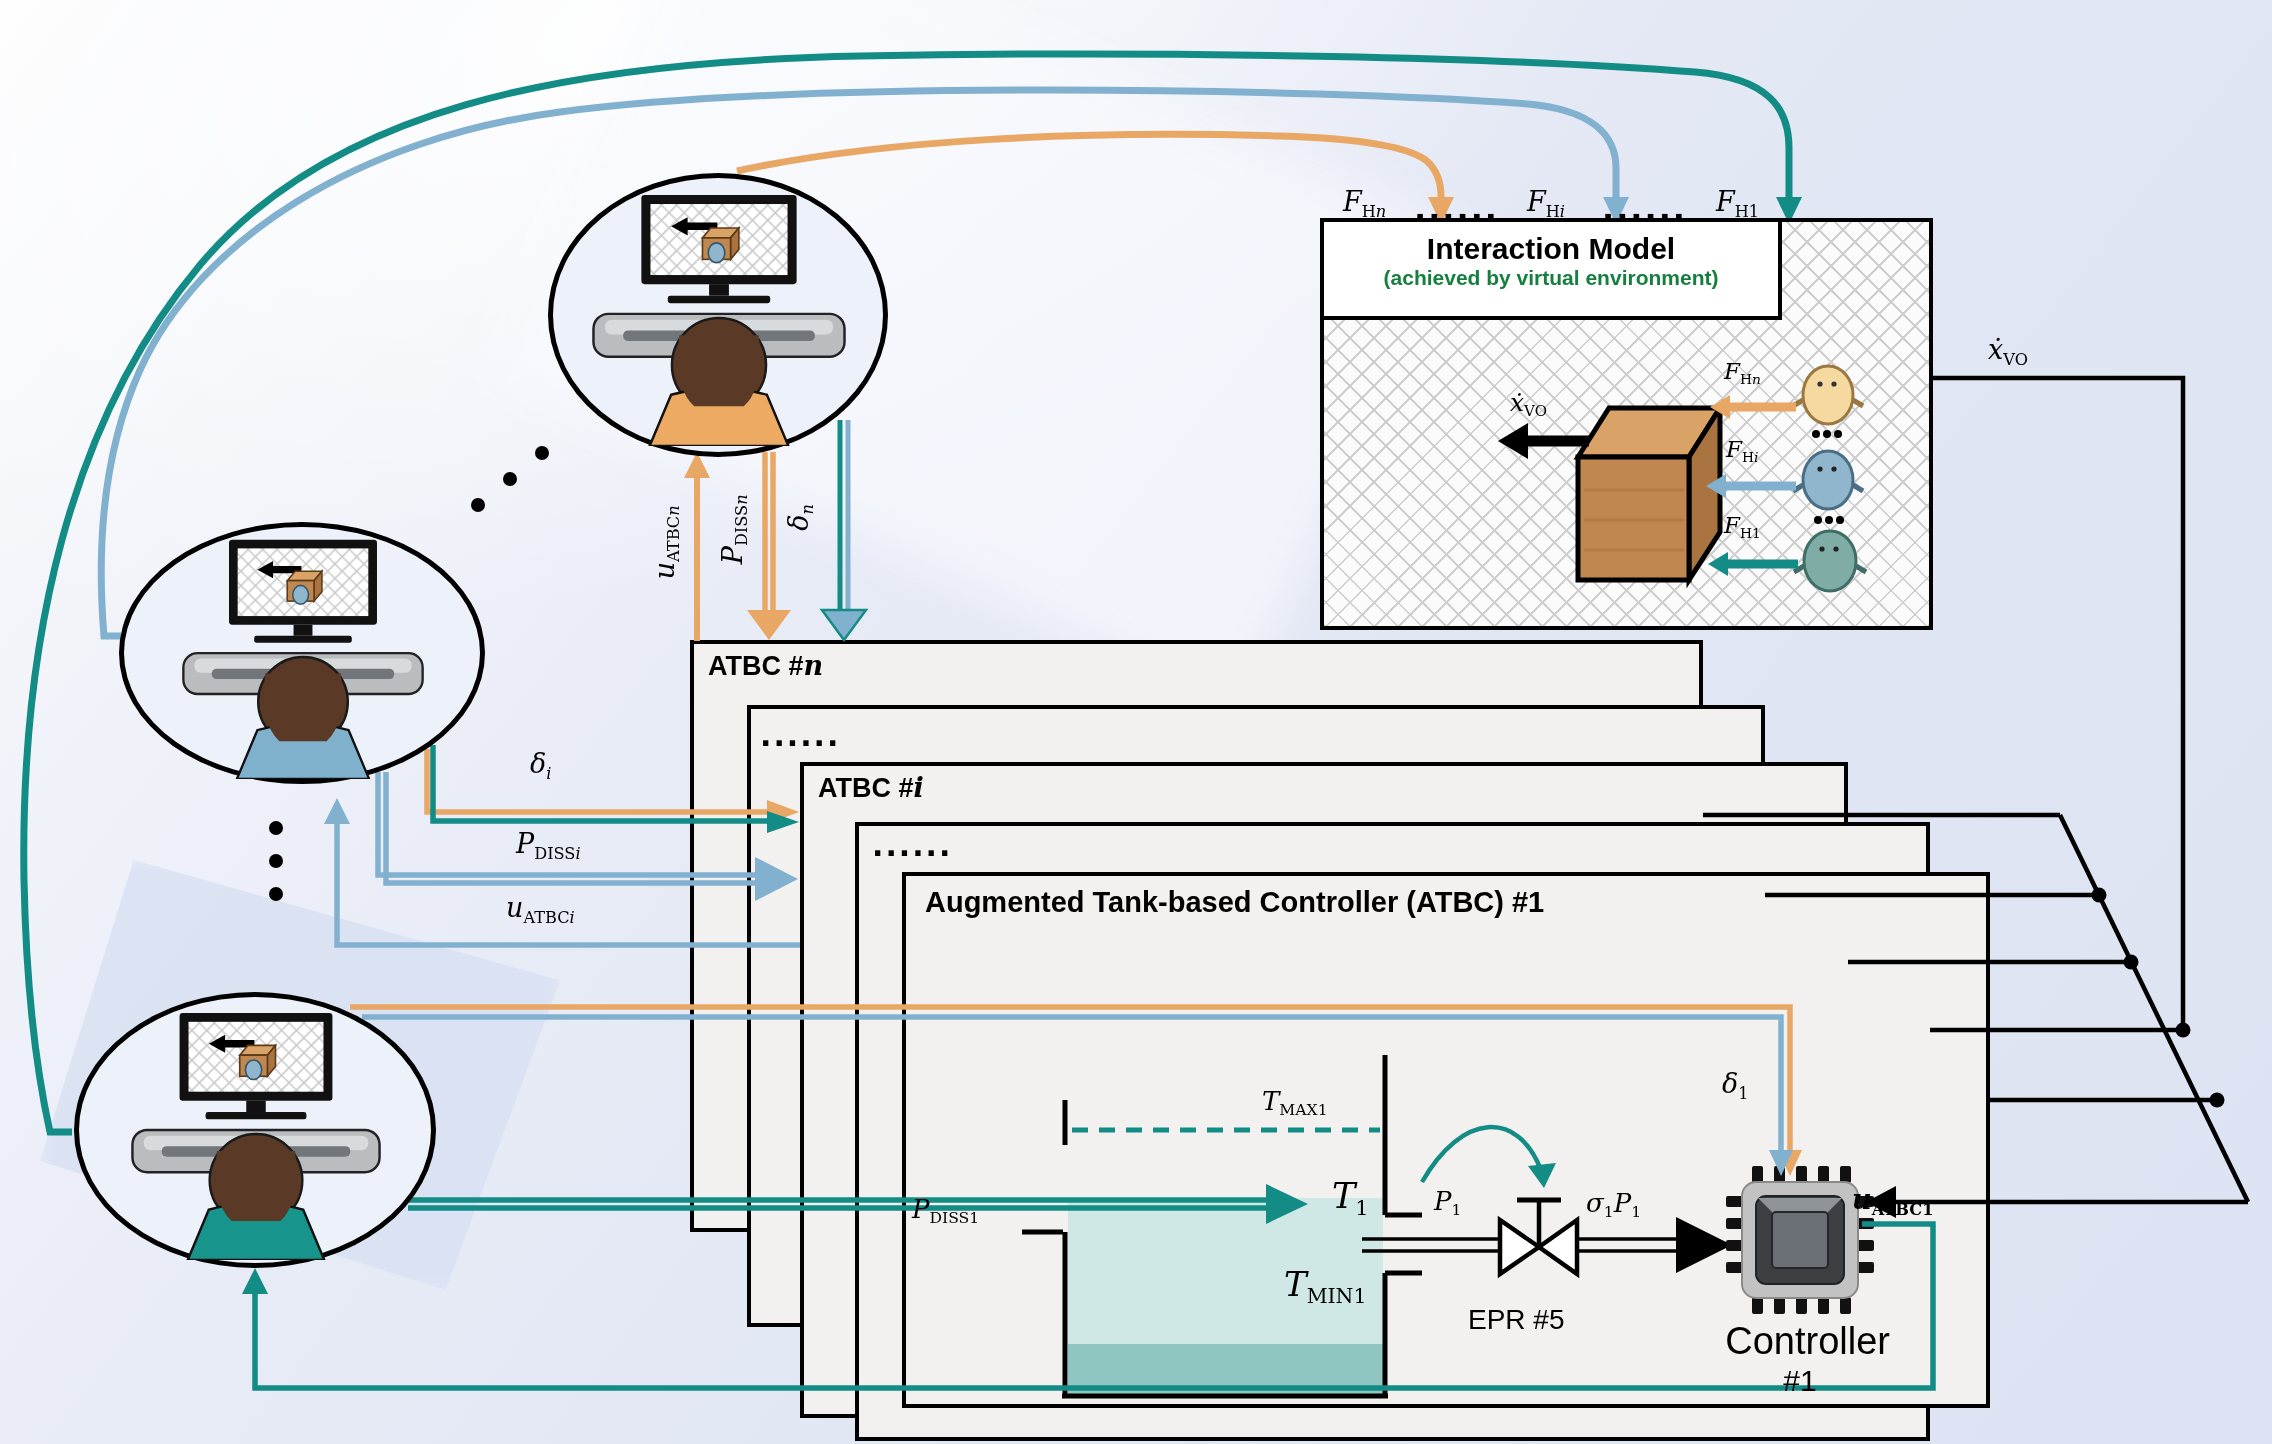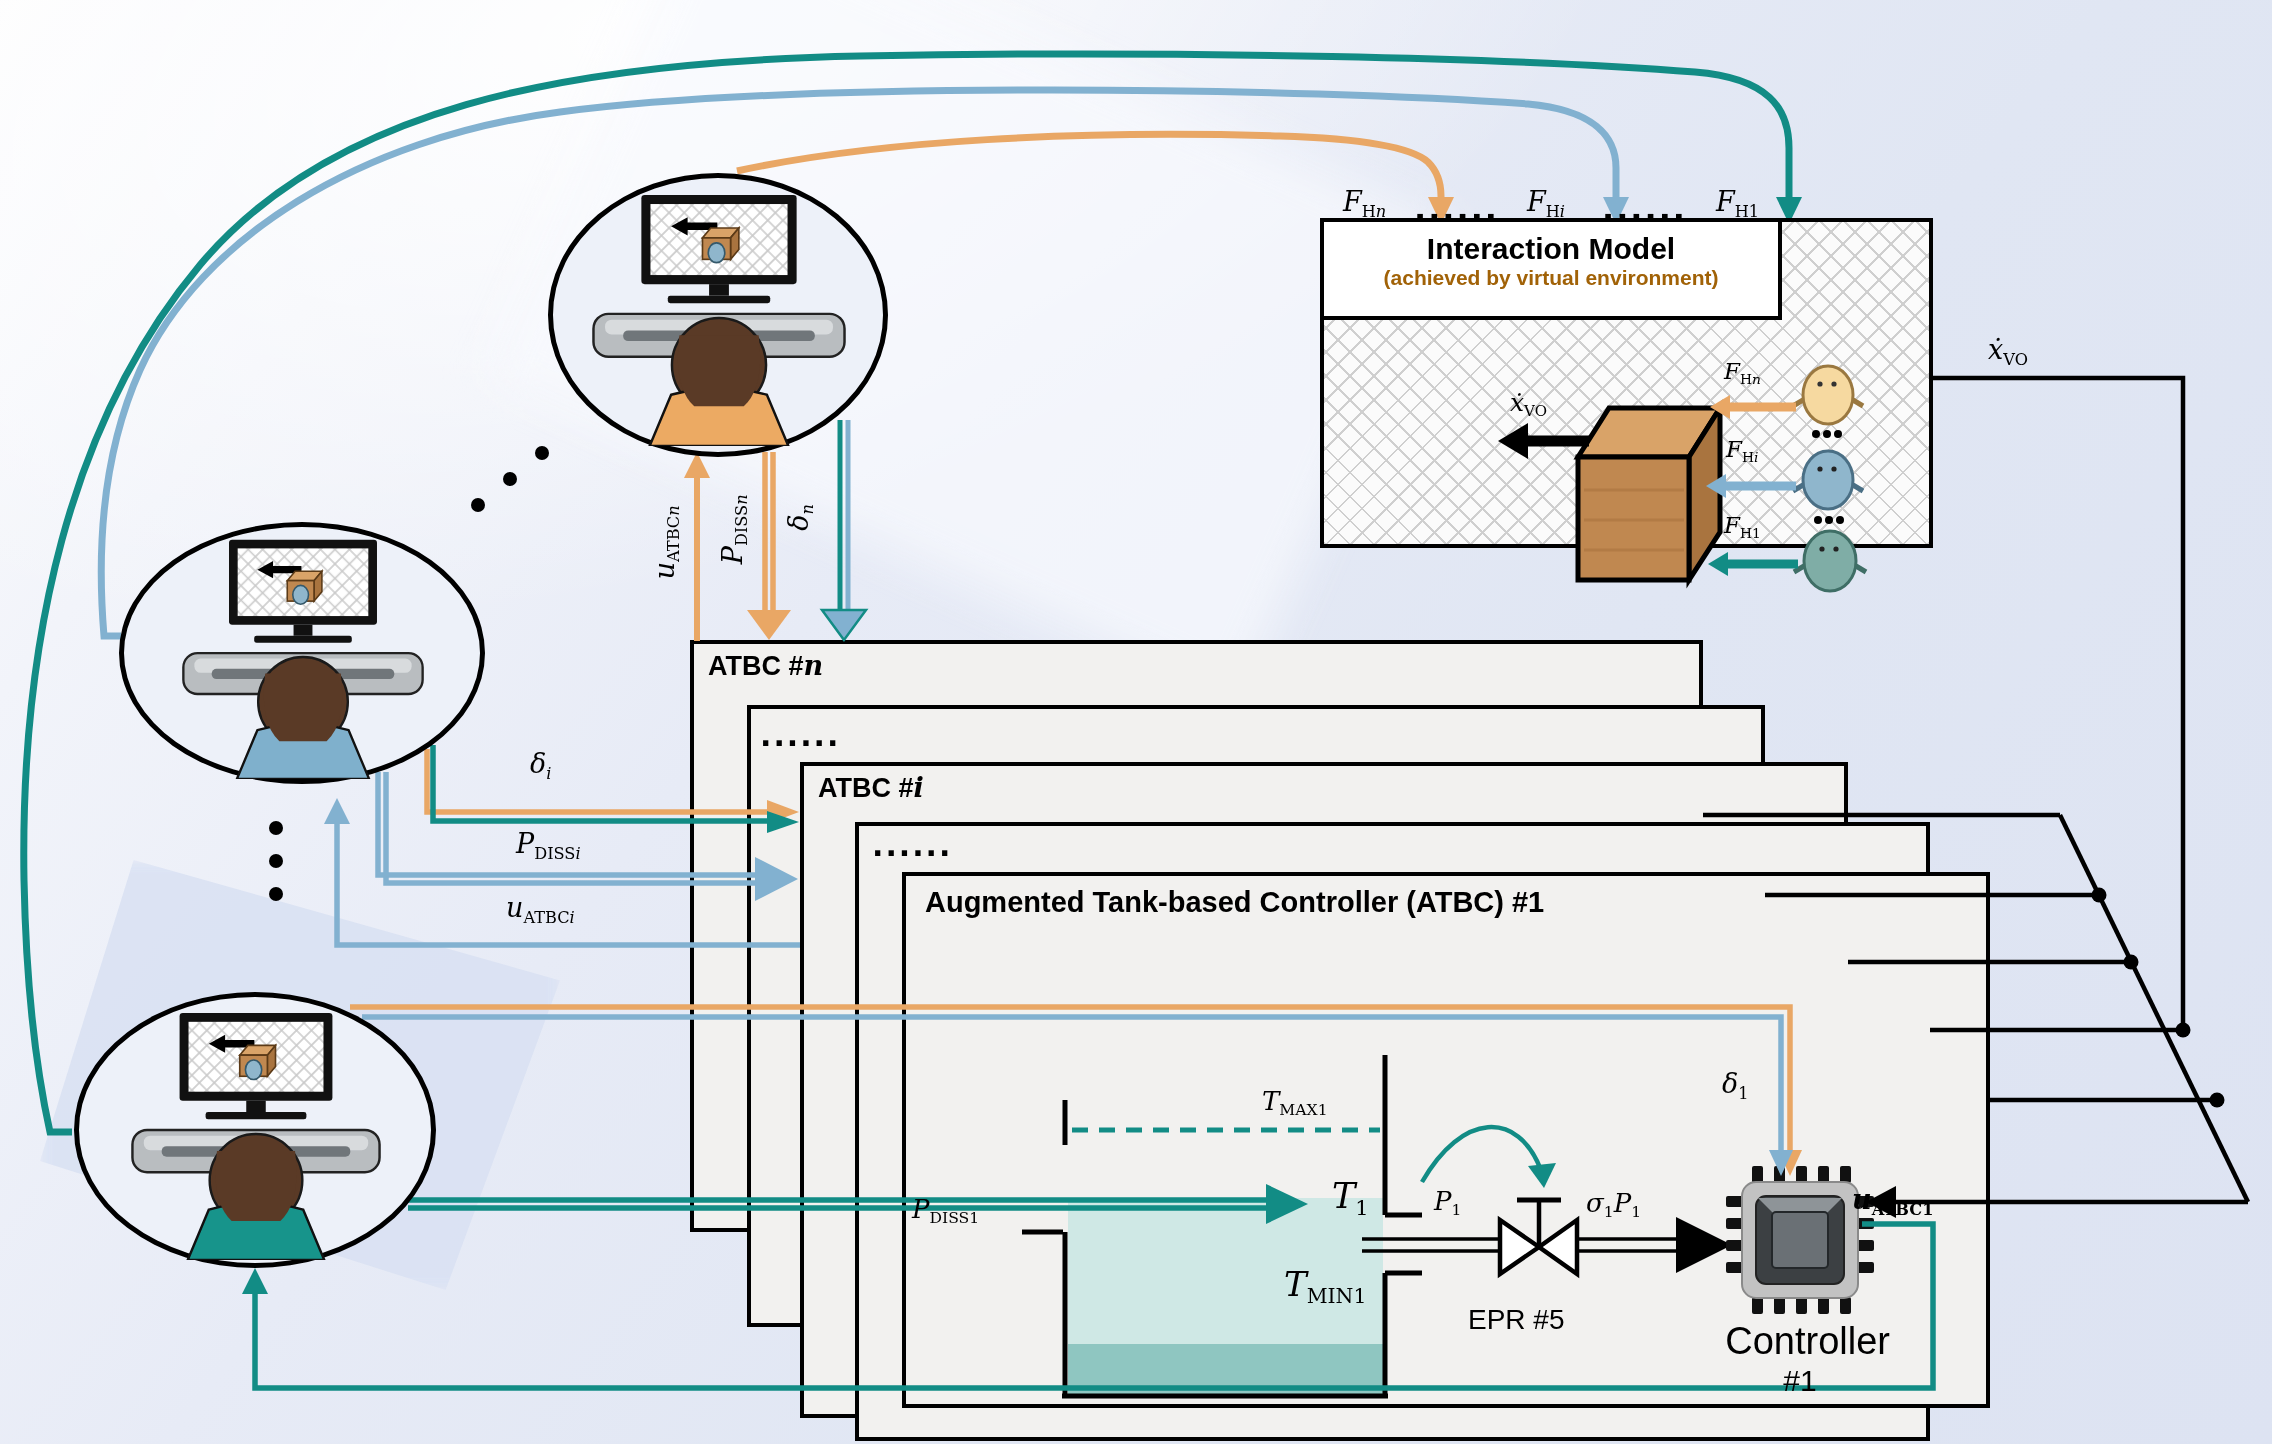--- a/index.html
+++ b/index.html
@@ -25,27 +25,27 @@
   .dots{position:absolute;font-weight:900;font-size:30px;letter-spacing:2px;color:#000;font-family:"DejaVu Sans",sans-serif;}
 
   
   .lbl{position:absolute;font-family:"DejaVu Serif",serif;font-style:italic;font-size:27px;color:#000;white-space:nowrap;}
   .lbl .sb{font-size:.6em;font-style:normal;vertical-align:-0.35em;}
   .lbl .sv{font-size:.6em;font-style:italic;vertical-align:-0.35em;}
   .rot{transform:rotate(-90deg);transform-origin:center center;text-align:center;}
   .sans{font-family:"Liberation Sans",sans-serif;font-style:normal;}
 
   
-  .im-box{position:absolute;left:1320px;top:218px;width:613px;height:330px;border:4px solid #000;box-sizing:border-box;
+  .im-box{position:absolute;left:1320px;top:218px;width:613px;height:412px;border:4px solid #000;box-sizing:border-box;
     background:
       repeating-linear-gradient(45deg,#cfcfcf 0 2px,transparent 2px 17px),
       repeating-linear-gradient(-45deg,#cfcfcf 0 2px,transparent 2px 17px),#fbfbfb;}
   .im-white{position:absolute;left:-4px;top:-4px;width:462px;height:102px;border:4px solid #000;background:#fff;box-sizing:border-box;text-align:center;}
   .im-title{margin-top:10px;font-weight:bold;font-size:30px;color:#000;}
-  .im-sub{font-weight:bold;font-size:21px;color:#a16207;}
+  .im-sub{font-weight:bold;font-size:21px;color:#15803d;}
 
   
   .ellipse{position:absolute;border:5px solid #000;border-radius:50%;background:#edf1f9;box-sizing:border-box;}
   .st-orange{color:#ecaa63;} .st-blue{color:#7fb0cc;} .st-teal{color:#17948b;}
   .station{position:absolute;}
 </style>
 </head>
 <body>
 
 <div class="canvas">

